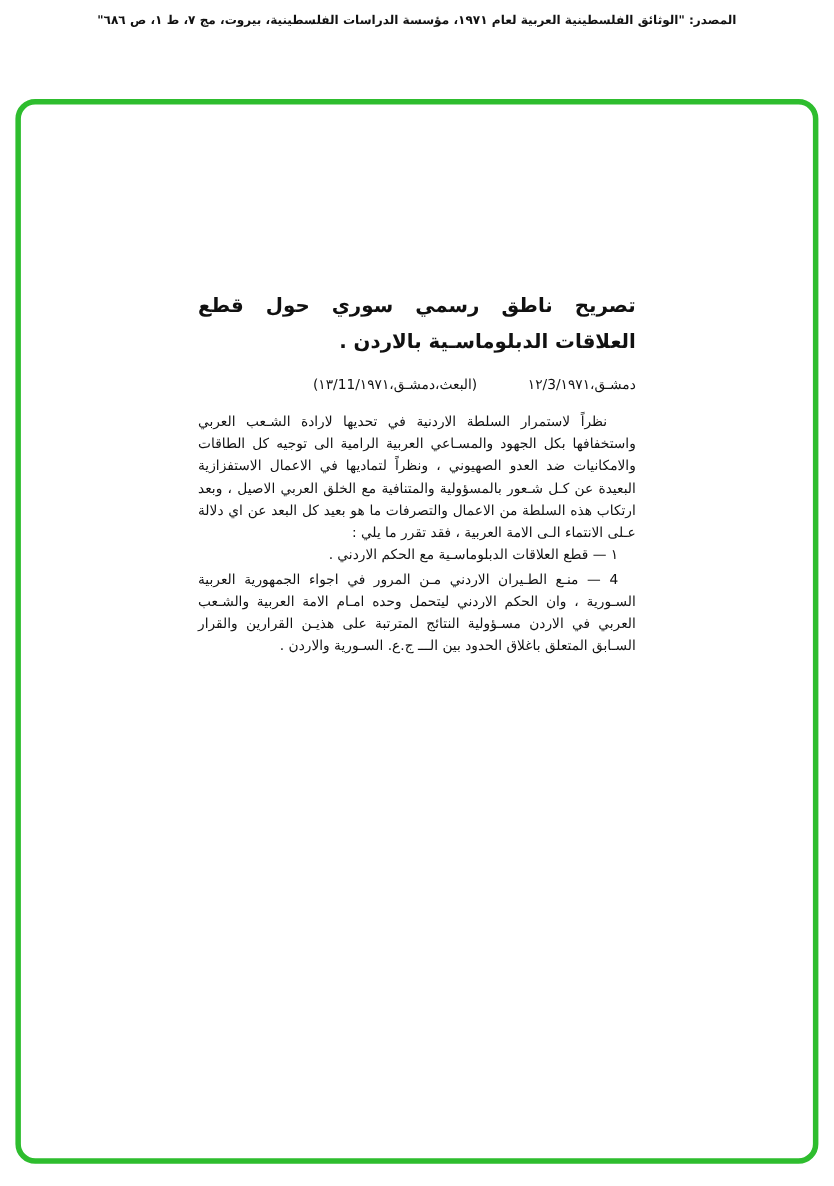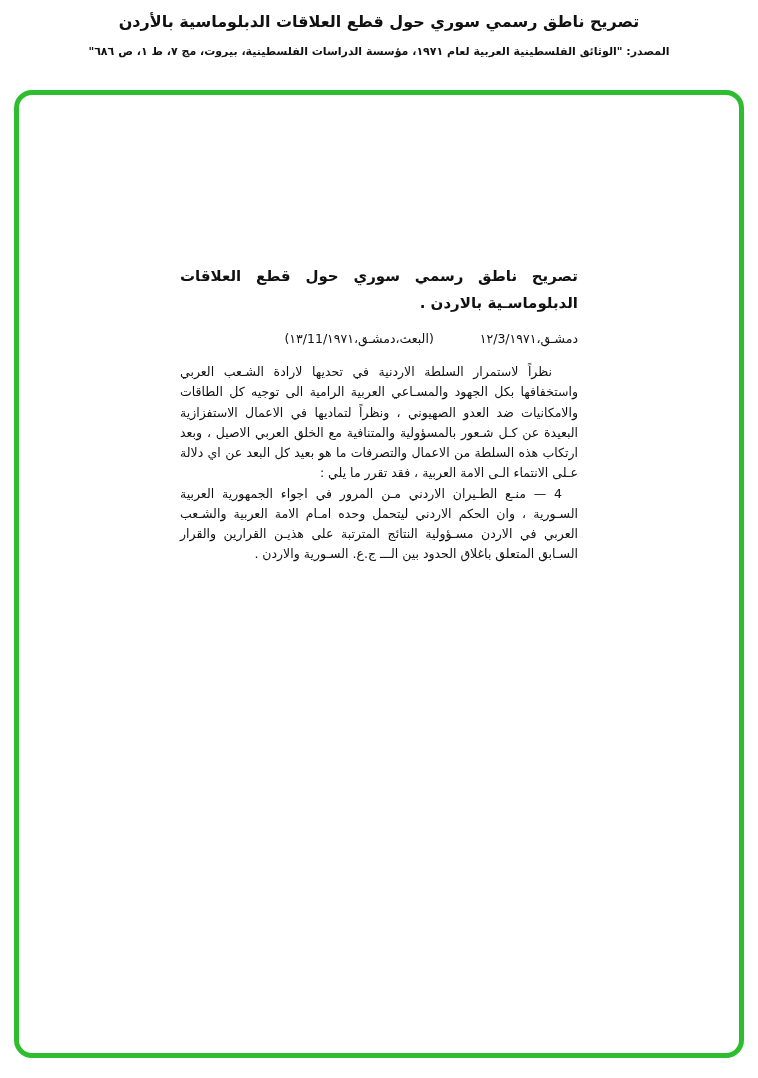--- a/index.html
+++ b/index.html
@@ -40,21 +40,21 @@
     border: 5px solid #2ebd2e;
     border-radius: 18px;
     background: #ffffff;
   }
   .doc-content {
     width: 398px;
     margin: 168px auto 0 auto;
     direction: rtl;
   }
   .doc-title {
-    font-size: 15px;
+    font-size: 18px;
     font-weight: bold;
     text-align: justify;
     line-height: 1.8;
     margin-bottom: 14px;
   }
   .date-line {
     display: flex;
     flex-direction: row;
     gap: 46px;
     font-size: 12.5px;
@@ -73,27 +73,27 @@
     line-height: 1.62;
     text-align: justify;
     text-indent: 16px;
     margin-bottom: 2px;
   }
 </style>
 </head>
 <body>
 
 <header class="page-header">
-  <div class="main-title">تصريح ناطق رسمي سوري حول قطع العلاقات الدبلوماسية بالأردن</div>
   <div class="source-line">المصدر: "الوثائق الفلسطينية العربية لعام ١٩٧١، مؤسسة الدراسات الفلسطينية، بيروت، مج ٧، ط ١، ص ٦٨٦"</div>
 </header>
 
 <div class="green-frame">
   <div class="doc-content">
     <h2 class="doc-title">تصريح ناطق رسمي سوري حول قطع العلاقات الدبلوماسـية بالاردن .</h2>
     <div class="date-line">
       <span>دمشـق،١٢/3/١٩٧١</span>
       <span>(البعث،دمشـق،١٣/11/١٩٧١)</span>
     </div>
     <p class="body-para">نظراً لاستمرار السلطة الاردنية في تحديها لارادة الشـعب العربي واستخفافها بكل الجهود والمسـاعي العربية الرامية الى توجيه كل الطاقات والامكانيات ضد العدو الصهيوني ، ونظراً لتماديها في الاعمال الاستفزازية البعيدة عن كـل شـعور بالمسؤولية والمتنافية مع الخلق العربي الاصيل ، وبعد ارتكاب هذه السلطة من الاعمال والتصرفات ما هو بعيد كل البعد عن اي دلالة عـلى الانتماء الـى الامة العربية ، فقد تقرر ما يلي :</p>
+    <p class="list-item">١ — قطع العلاقات الدبلوماسـية مع الحكم الاردني .</p>
     <p class="list-item">4 — منـع الطـيران الاردني مـن المرور في اجواء الجمهورية العربية السـورية ، وان الحكم الاردني ليتحمل وحده امـام الامة العربية والشـعب العربي في الاردن مسـؤولية النتائج المترتبة على هذيـن القرارين والقرار السـابق المتعلق باغلاق الحدود بين الـــ ج.ع. السـورية والاردن .</p>
   </div>
 </div>
 
 </body></html>

